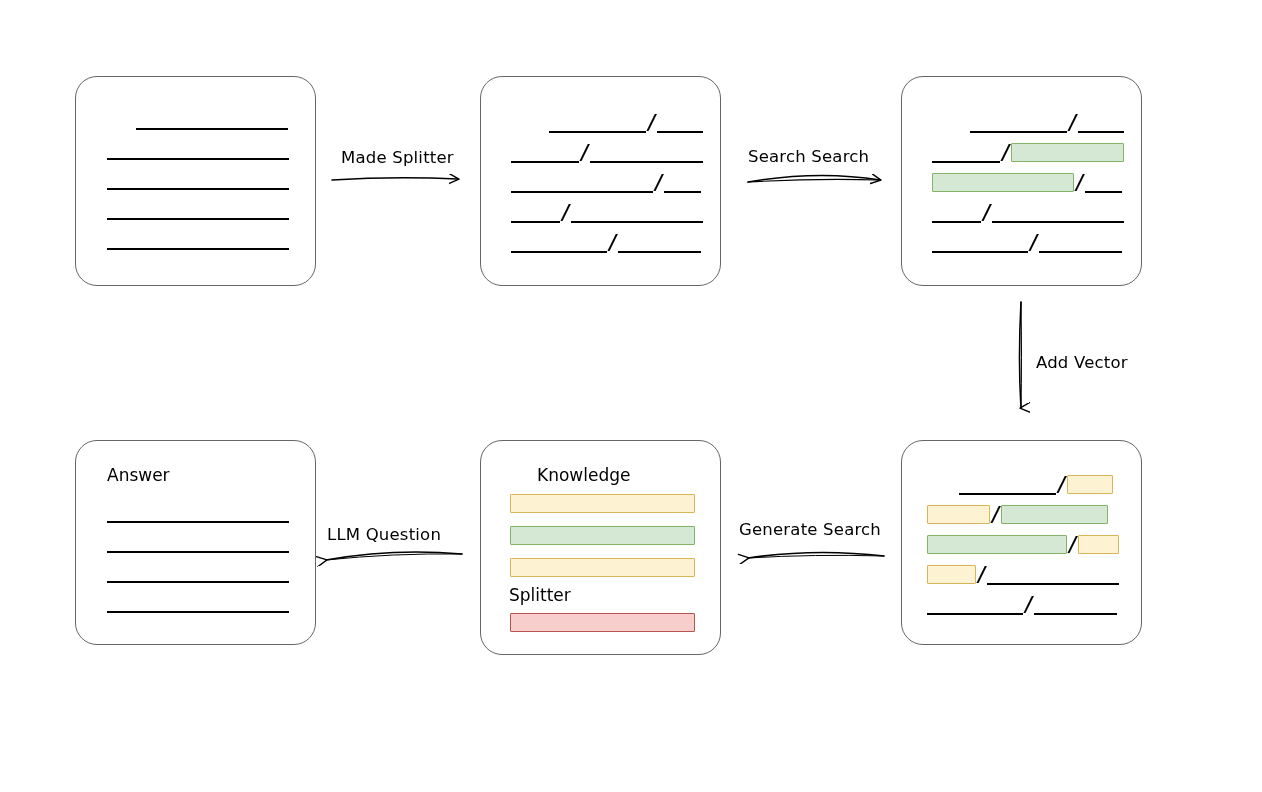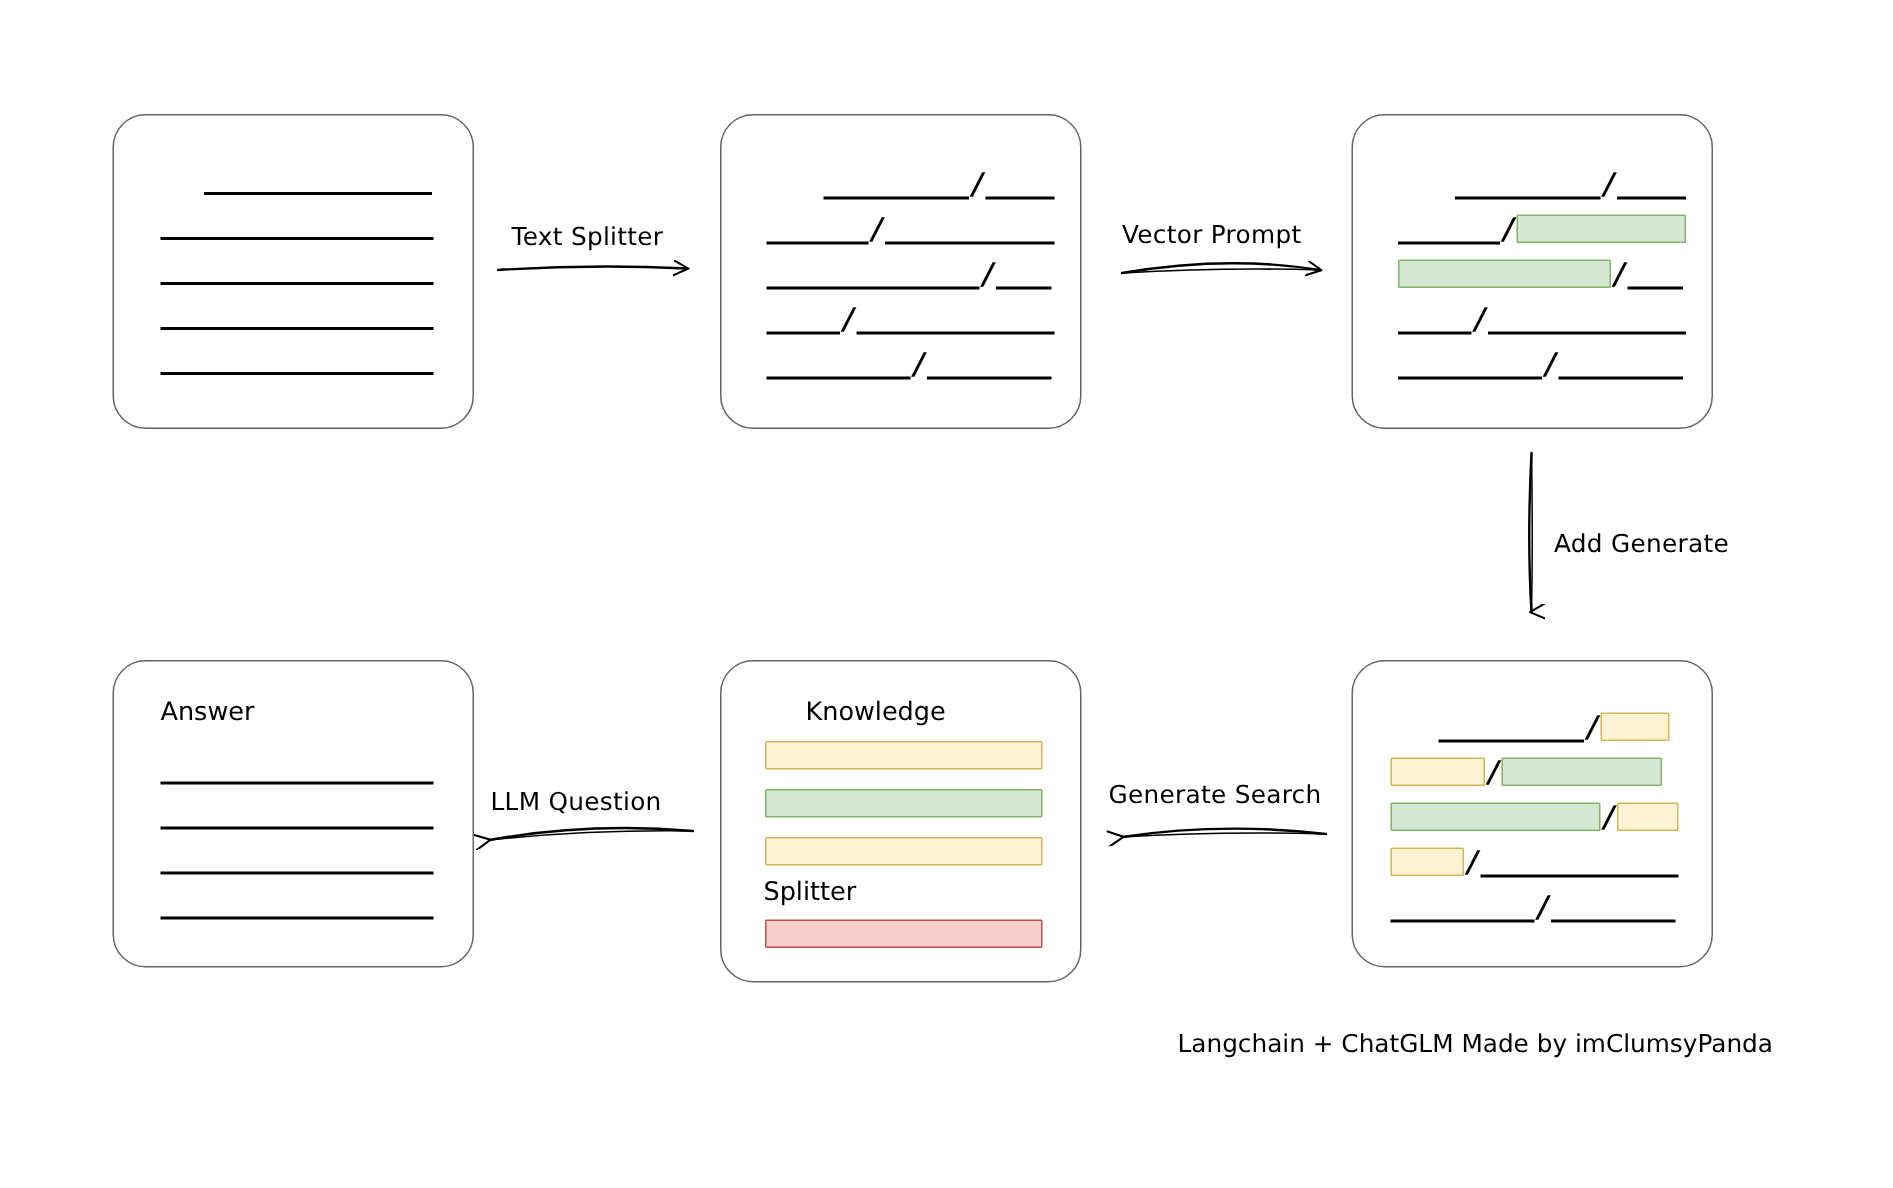--- a/index.html
+++ b/index.html
@@ -157,25 +157,25 @@
       <path d="M884,556 Q815,548 748,558" fill="none" stroke="#000" stroke-width="1.6" stroke-linecap="round" marker-end="url(#ahL)"></path>
       <path d="M884,556 Q815,554 748,558" fill="none" stroke="#000" stroke-width="1.0" stroke-linecap="round"></path>
     </g>
 
     <g>
       <path d="M462,554 Q393,548 326,560" fill="none" stroke="#000" stroke-width="1.6" stroke-linecap="round" marker-end="url(#ahL)"></path>
       <path d="M462,554 Q393,553 326,560" fill="none" stroke="#000" stroke-width="1.0" stroke-linecap="round"></path>
     </g>
   </svg>
 
-  <div class="edge-label" style="left:341px; top:148px;">Text Splitter</div>
-
-  <div class="edge-label" style="left:748px; top:147px;">Vector Prompt</div>
-
-  <div class="edge-label" style="left:1036px; top:353px;">Add Generate</div>
+  <div class="edge-label" style="left:341px; top:148px;">Made Splitter</div>
+
+  <div class="edge-label" style="left:748px; top:147px;">Search Search</div>
+
+  <div class="edge-label" style="left:1036px; top:353px;">Add Vector</div>
 
   <div class="edge-label" style="left:739px; top:520px;">Generate Search</div>
 
   <div class="edge-label" style="left:327px; top:525px;">LLM Question</div>
 
   <div class="doc-box" style="left:75px; top:76px; width:241px; height:210px;">
     <div class="rule-only" style="left:60px;  top:51px;  width:152px;"></div>
     <div class="rule-only" style="left:31px;  top:81px;  width:182px;"></div>
     <div class="rule-only" style="left:31px;  top:111px; width:182px;"></div>
     <div class="rule-only" style="left:31px;  top:141px; width:182px;"></div>
@@ -276,15 +276,14 @@
   </div>
 
   <div class="doc-box" style="left:75px; top:440px; width:241px; height:205px;">
     <div class="box-title" style="left:31px; top:24px;">Answer</div>
     <div class="rule-only" style="left:31px; top:80px;  width:182px;"></div>
     <div class="rule-only" style="left:31px; top:110px; width:182px;"></div>
     <div class="rule-only" style="left:31px; top:140px; width:182px;"></div>
     <div class="rule-only" style="left:31px; top:170px; width:182px;"></div>
   </div>
 
-  <div class="footer-note" style="left:785px; top:686px;">Langchain + ChatGLM Made by imClumsyPanda</div>
 
 </div>
 
 </body></html>

